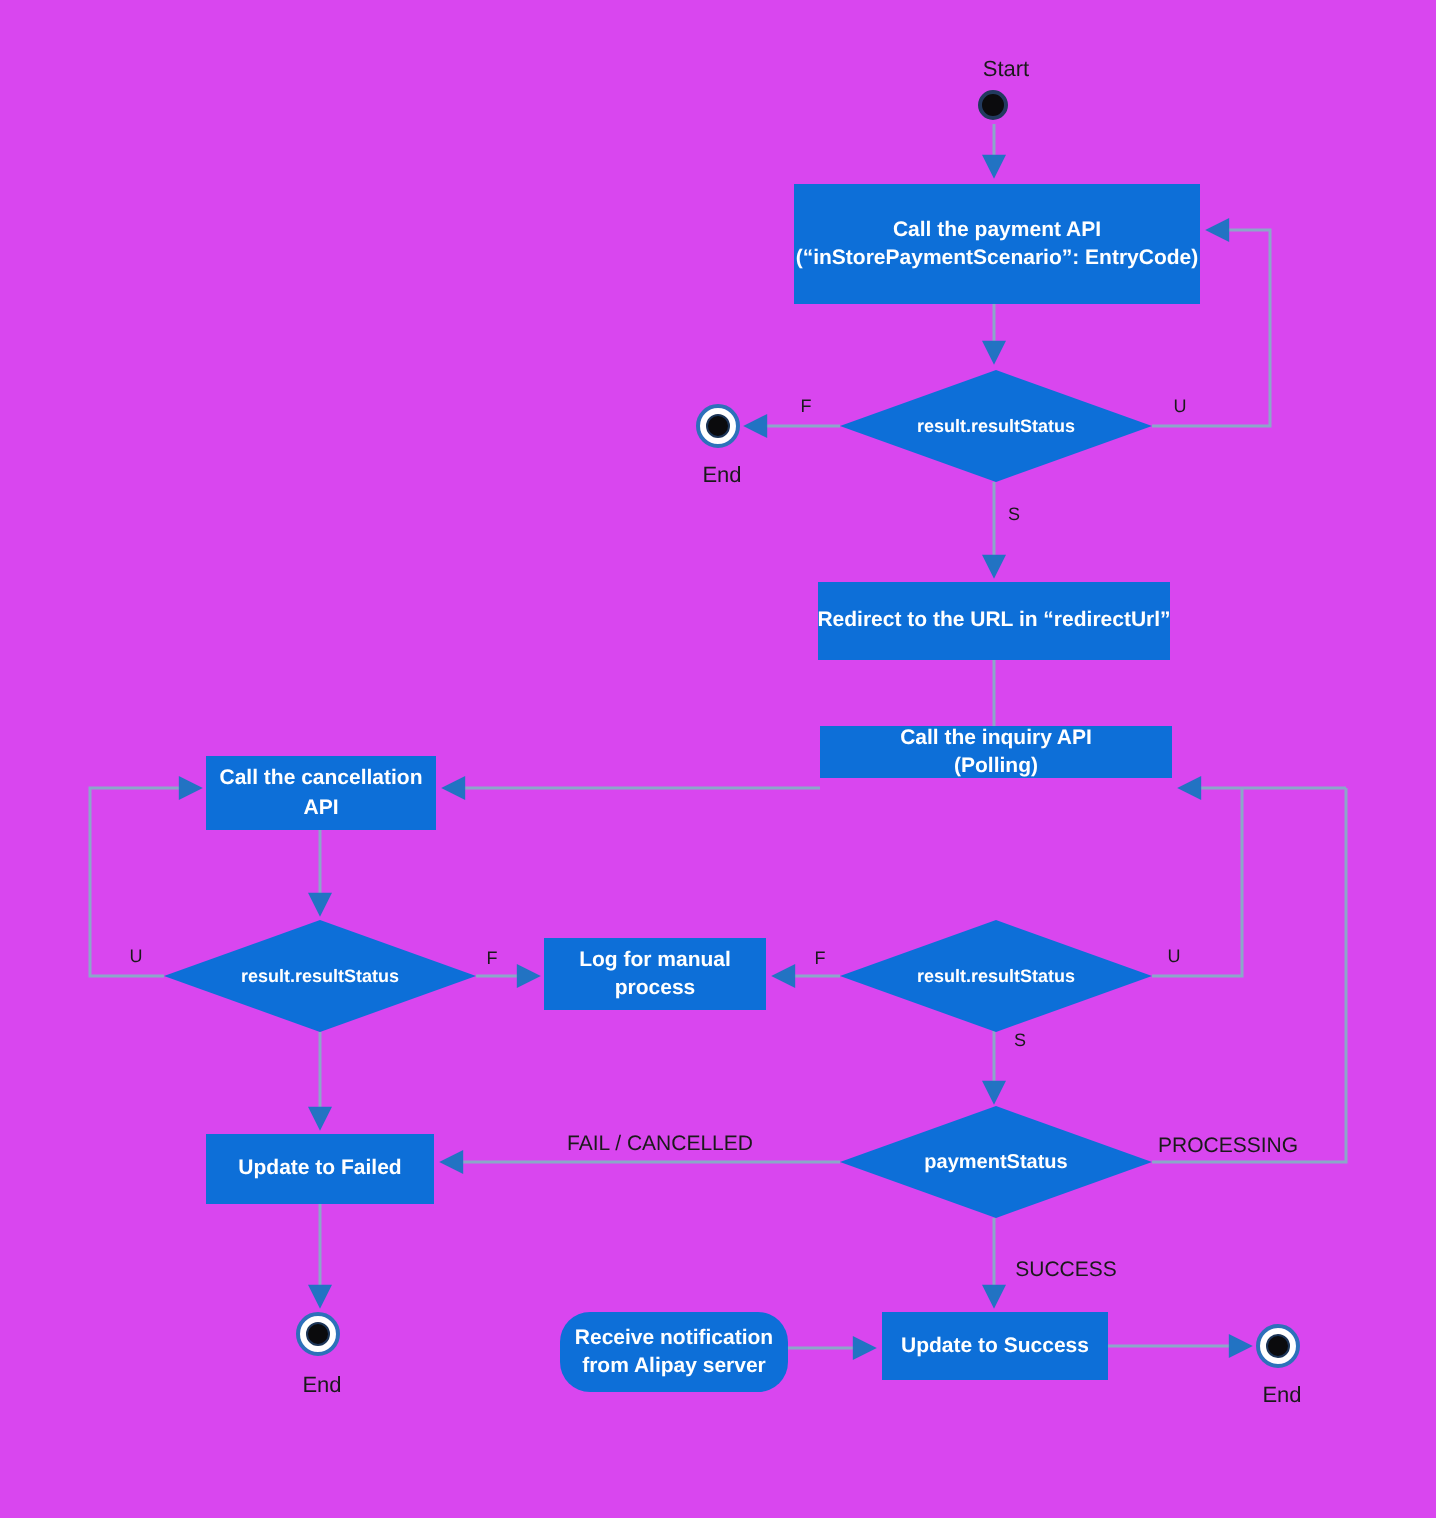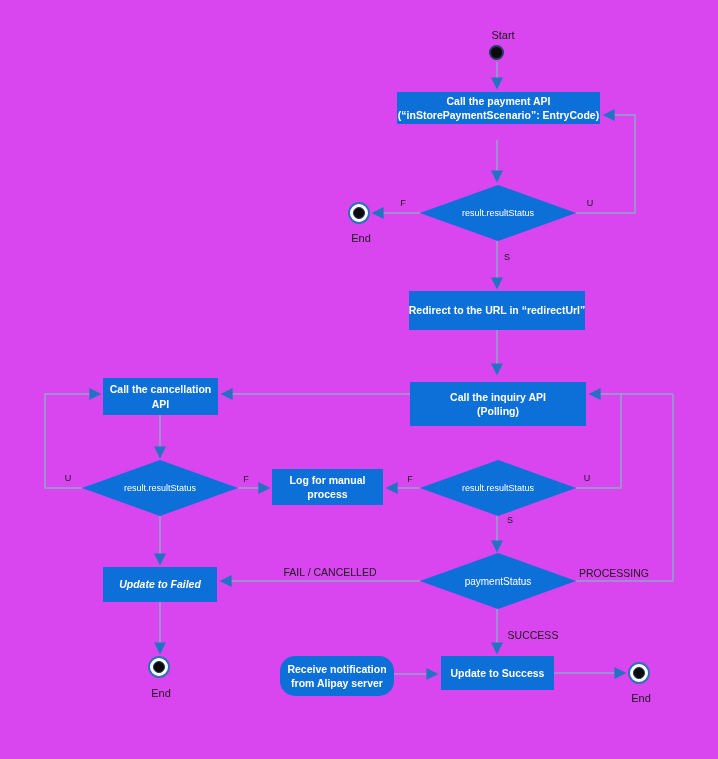--- a/index.html
+++ b/index.html
@@ -7,21 +7,21 @@
     position:relative;width:718px;height:759px;background:#d946ef;
     font-family:"Liberation Sans",sans-serif;overflow:hidden;padding-left:24px;
   }
   .box{
     position:absolute;background:#0d6fd8;color:#ffffff;font-weight:bold;
     font-size:10.5px;line-height:1.35;display:flex;align-items:center;justify-content:center;
     text-align:center;white-space:pre-line;box-sizing:border-box;
   }
   .box.nowrap{white-space:nowrap;}
   .diamond{
-    position:absolute;background:#0d6fd8;color:#ffffff;font-weight:normal;
+    position:absolute;background:#0d6fd8;color:#ffffff;font-weight:bold;
     font-size:9px;display:flex;align-items:center;justify-content:center;text-align:center;
     clip-path:polygon(50% 0,100% 50%,50% 100%,0 50%);box-sizing:border-box;
   }
   .start-node{
     position:absolute;width:15px;height:15px;border-radius:50%;
     background:#0b0b0d;border:2px solid #223a5e;box-sizing:border-box;
   }
   .end-node{
     position:absolute;width:22px;height:22px;border-radius:50%;
     border:2px solid #2d71ba;box-sizing:border-box;background:#ffffff;
@@ -84,30 +84,30 @@
   <div class="end-node" style="left:148px;top:656px;">
       <span class="dot"></span>
     </div>
   <span class="lbl" style="left:161px;top:686px;">End</span>
 
   <div class="end-node" style="left:628px;top:662px;">
       <span class="dot"></span>
     </div>
   <span class="lbl" style="left:641px;top:691px;">End</span>
 
-  <div class="box" style="left:397px;top:92px;width:203px;height:32px;">Call the payment API
+  <div class="box" style="left:397px;top:92px;width:203px;height:60px;">Call the payment API
 (“inStorePaymentScenario”: EntryCode)</div>
   <div class="box nowrap" style="left:409px;top:291px;width:176px;height:39px;">Redirect to the URL in “redirectUrl”</div>
-  <div class="box" style="left:410px;top:382px;width:176px;height:44px;">Call the inquiry API
+  <div class="box" style="left:410px;top:363px;width:176px;height:26px;">Call the inquiry API
 (Polling)</div>
   <div class="box" style="left:272px;top:469px;width:111px;height:36px;">Log for manual
 process</div>
   <div class="box" style="left:103px;top:378px;width:115px;height:37px;">Call the cancellation
 API</div>
-  <div class="box" style="left:103px;top:567px;width:114px;height:35px;font-style:italic;">Update to Failed</div>
+  <div class="box" style="left:103px;top:567px;width:114px;height:35px;">Update to Failed</div>
   <div class="box" style="left:441px;top:656px;width:113px;height:34px;">Update to Success</div>
   <div class="box" style="left:280px;top:656px;width:114px;height:40px;border-radius:15px;">Receive notification
 from Alipay server</div>
 
   <div class="diamond" style="left:420px;top:185px;width:156px;height:56px;">result.resultStatus</div>
   <div class="diamond" style="left:82px;top:460px;width:156px;height:56px;">result.resultStatus</div>
   <div class="diamond" style="left:420px;top:460px;width:156px;height:56px;">result.resultStatus</div>
   <div class="diamond" style="left:420px;top:553px;width:156px;height:56px;font-size:10px;">paymentStatus</div>
 
   <span class="lbl small" style="left:403px;top:197px;">F</span>

